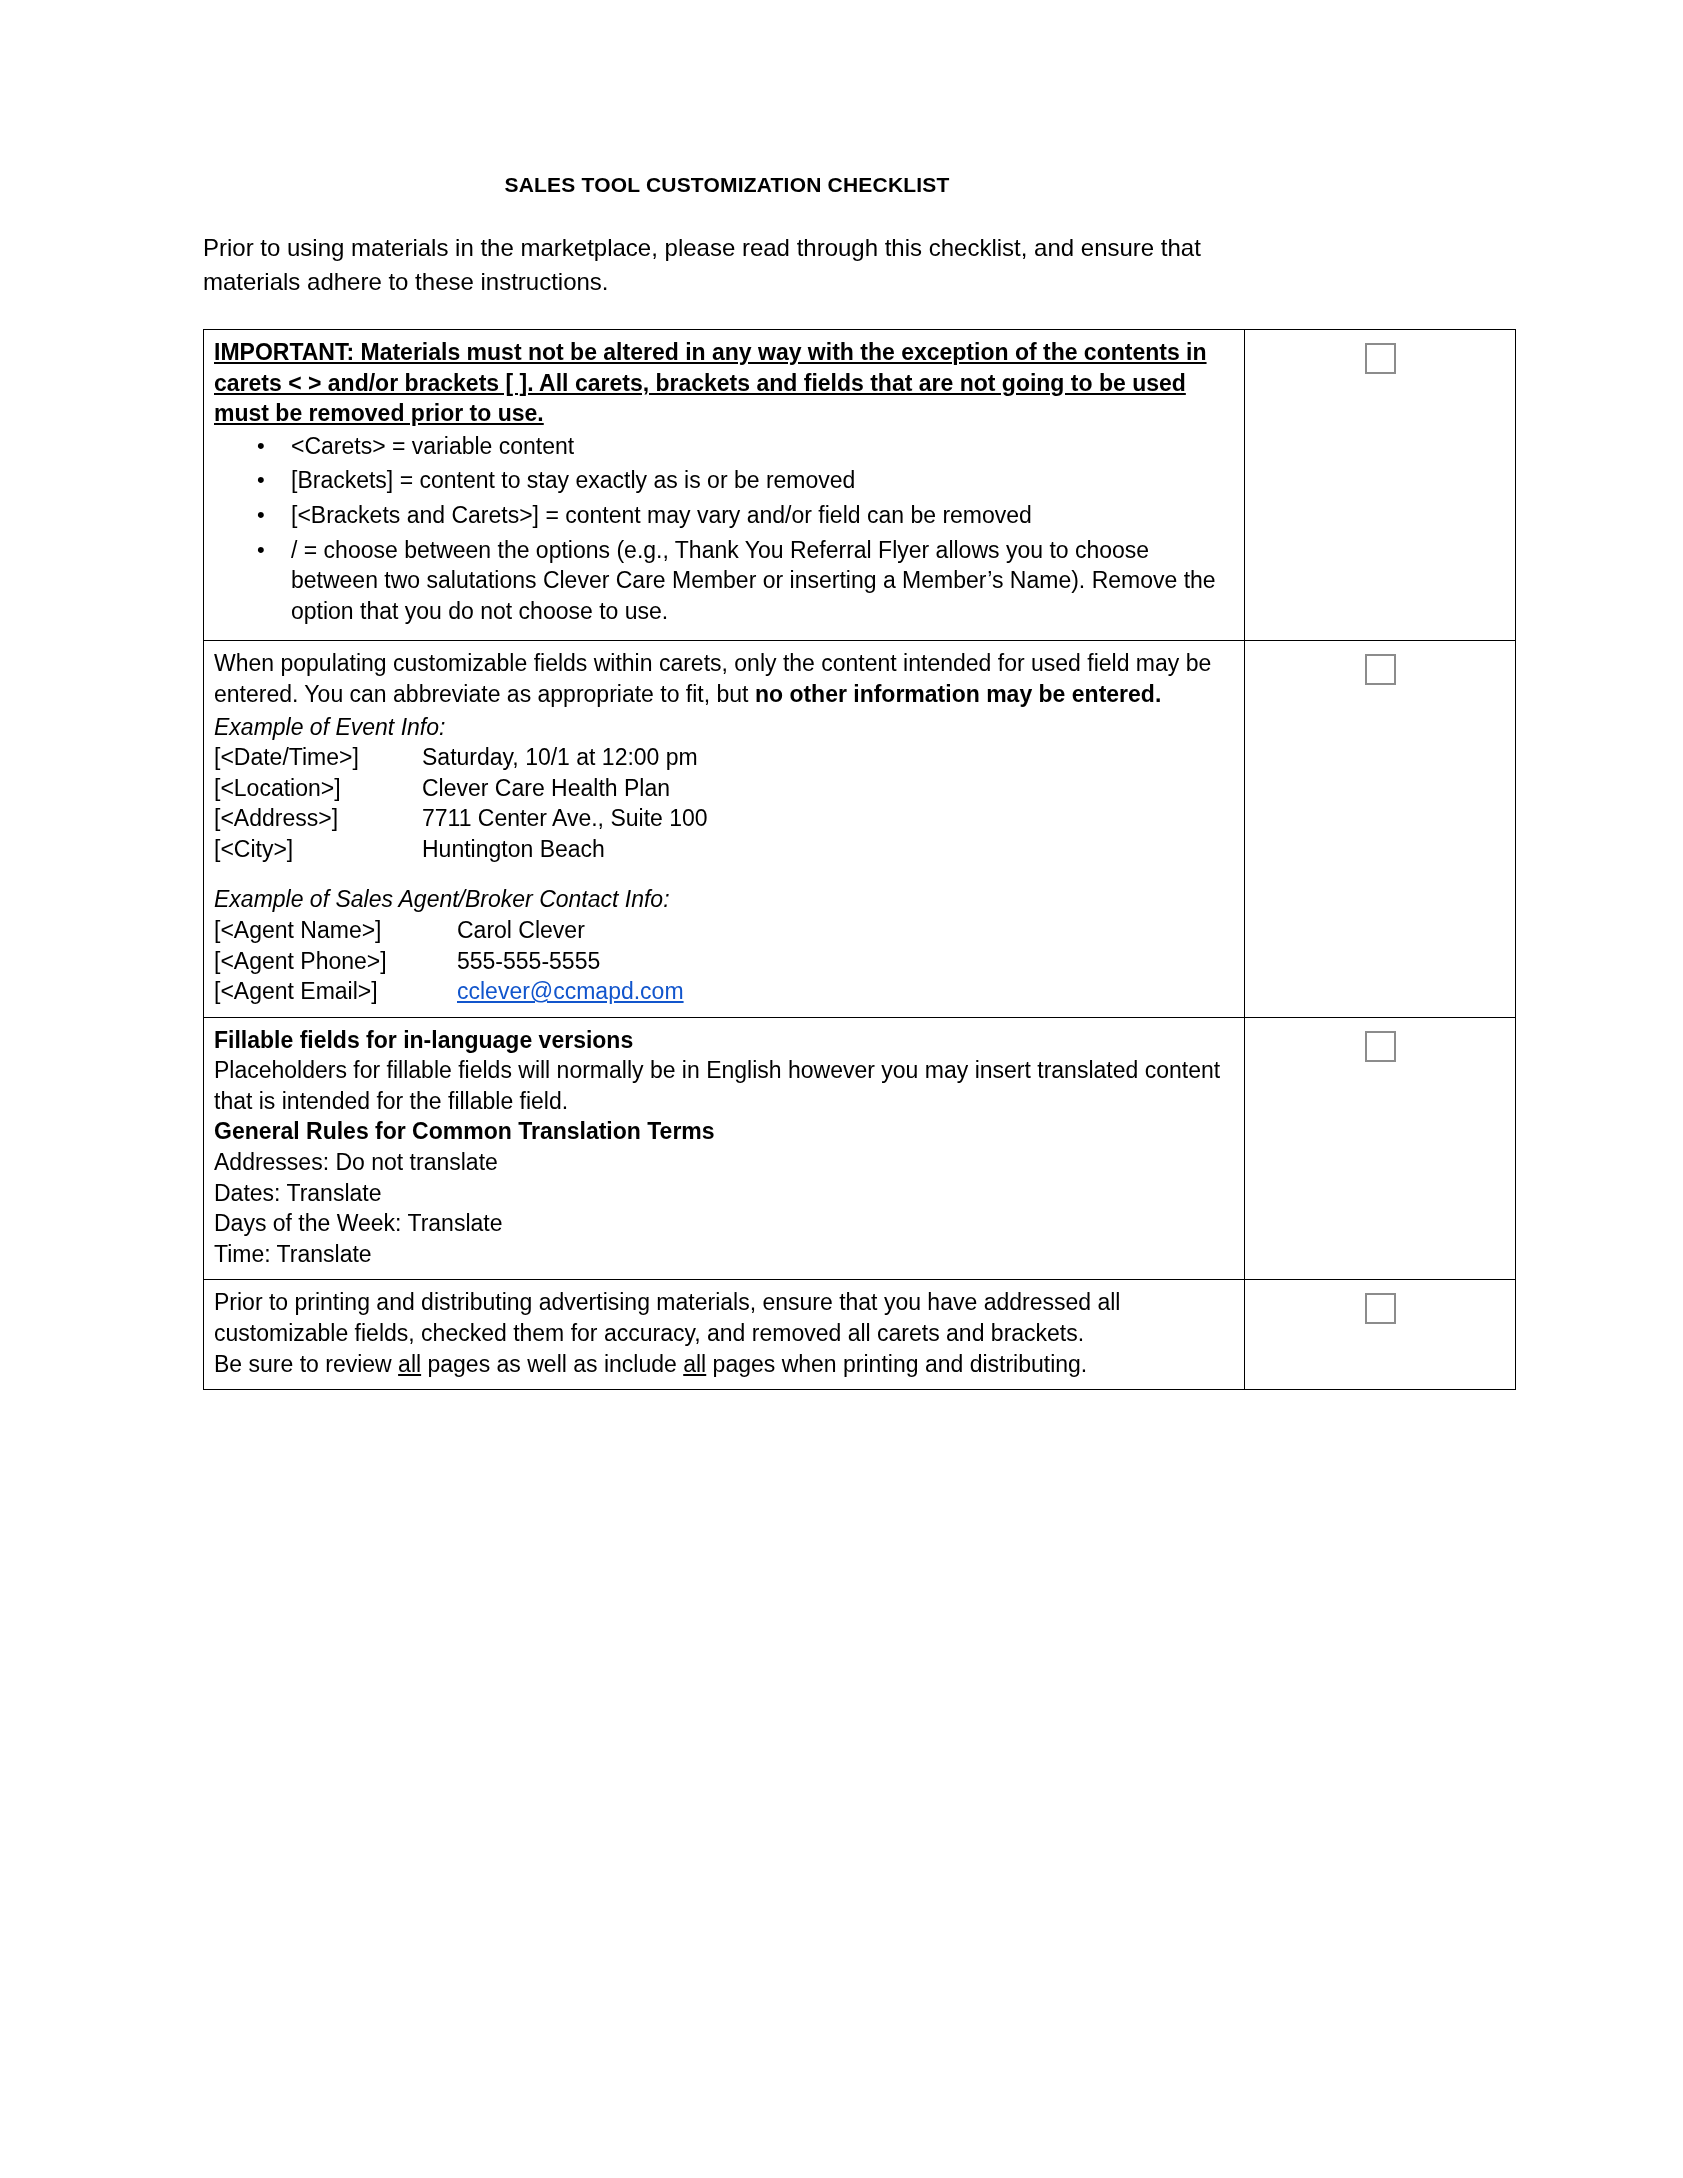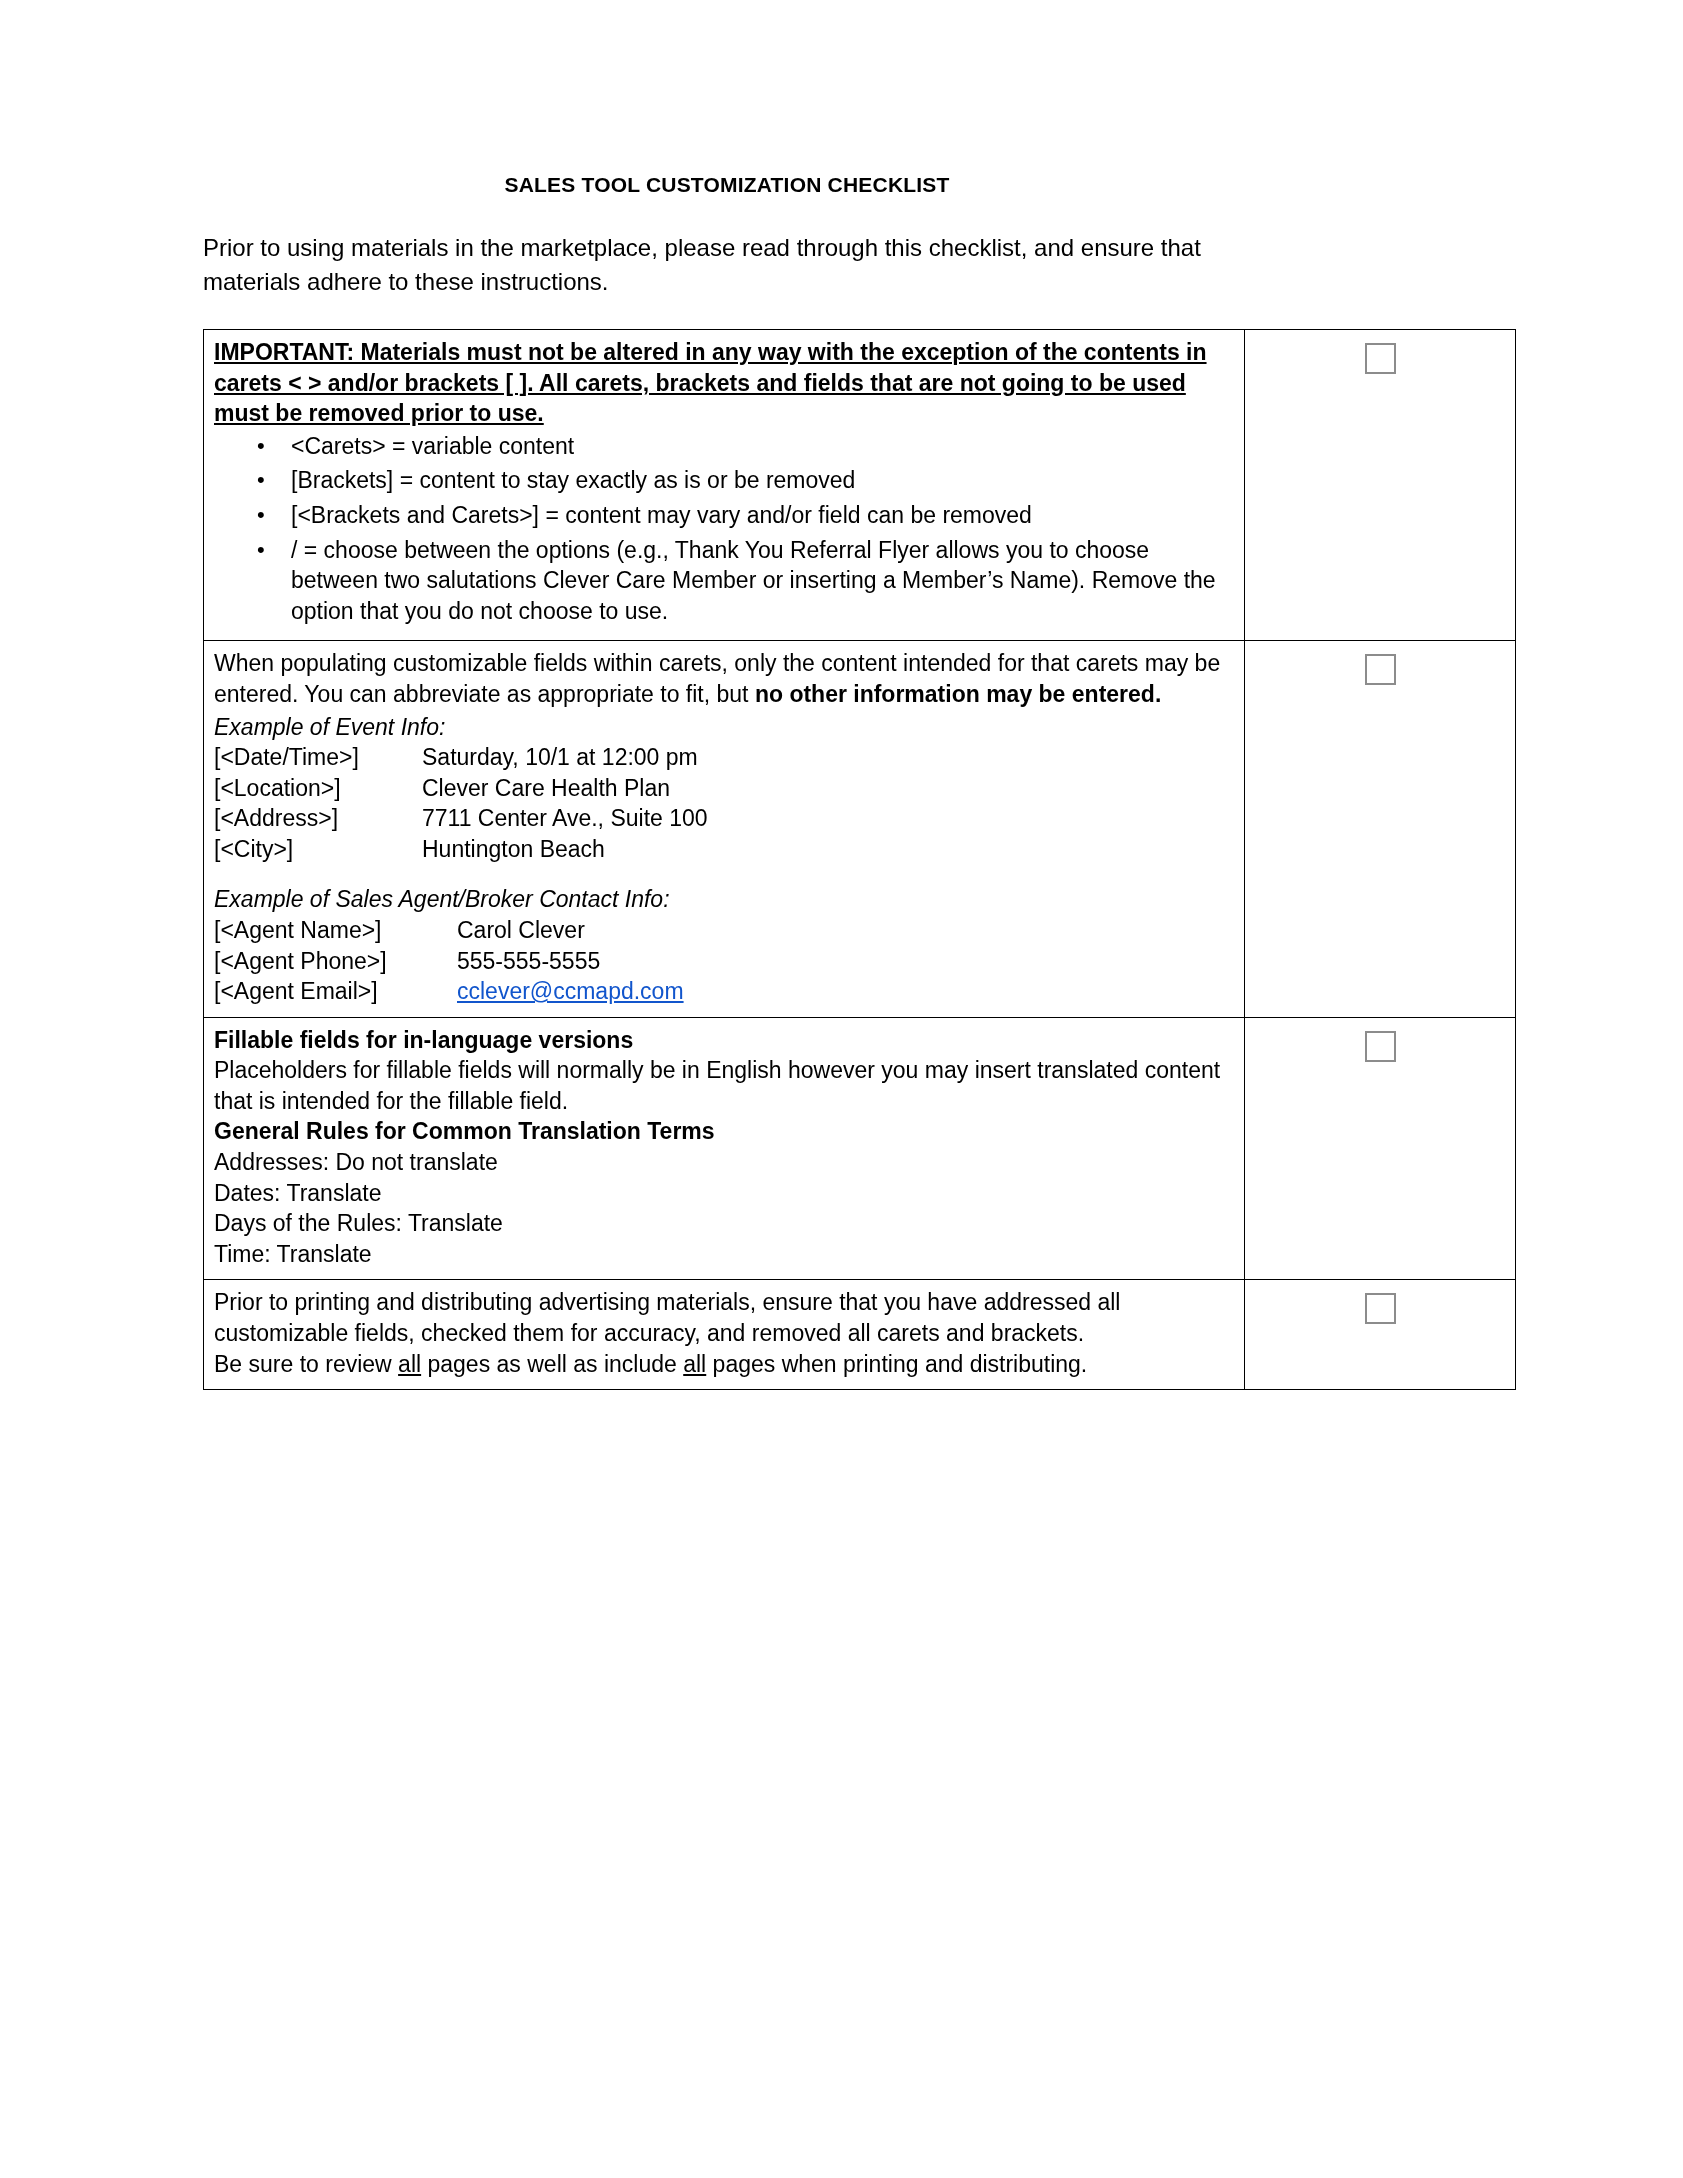--- a/index.html
+++ b/index.html
@@ -115,21 +115,21 @@
             <li>/ = choose between the options (e.g., Thank You Referral Flyer allows you to choose between two salutations Clever Care Member or inserting a Member’s Name). Remove the option that you do not choose to use.</li>
           </ul>
         </td>
         <td class="checkcell">
           <span class="checkbox"></span>
         </td>
       </tr>
 
       <tr>
         <td class="content">
-          <p class="para"><span>When populating customizable fields within carets, only the content intended for that carets may be entered. You can abbreviate as appropriate to fit, but </span><span class="bold">no other information may be entered.</span></p>
+          <p class="para"><span>When populating customizable fields within carets, only the content intended for used field may be entered. You can abbreviate as appropriate to fit, but </span><span class="bold">no other information may be entered.</span></p>
           <p class="para italic tight">Example of Event Info:</p>
 
           <span class="kvrow"><span class="kv-label">[&lt;Date/Time&gt;]</span><span>Saturday, 10/1 at 12:00 pm</span></span>
           <span class="kvrow"><span class="kv-label">[&lt;Location&gt;]</span><span>Clever Care Health Plan</span></span>
           <span class="kvrow"><span class="kv-label">[&lt;Address&gt;]</span><span>7711 Center Ave., Suite 100</span></span>
           <span class="kvrow"><span class="kv-label">[&lt;City&gt;]</span><span>Huntington Beach</span></span>
 
           <div class="spacer"></div>
 
           <p class="para italic">Example of Sales Agent/Broker Contact Info:</p>
@@ -143,21 +143,21 @@
         </td>
       </tr>
 
       <tr>
         <td class="content">
           <p class="para bold">Fillable fields for in-language versions</p>
           <p class="para">Placeholders for fillable fields will normally be in English however you may insert translated content that is intended for the fillable field.</p>
           <p class="para bold">General Rules for Common Translation Terms</p>
           <p class="para">Addresses: Do not translate</p>
           <p class="para">Dates: Translate</p>
-          <p class="para">Days of the Rules: Translate</p>
+          <p class="para">Days of the Week: Translate</p>
           <p class="para">Time: Translate</p>
         </td>
         <td class="checkcell">
           <span class="checkbox"></span>
         </td>
       </tr>
 
 
       <tr>
         <td class="content">

